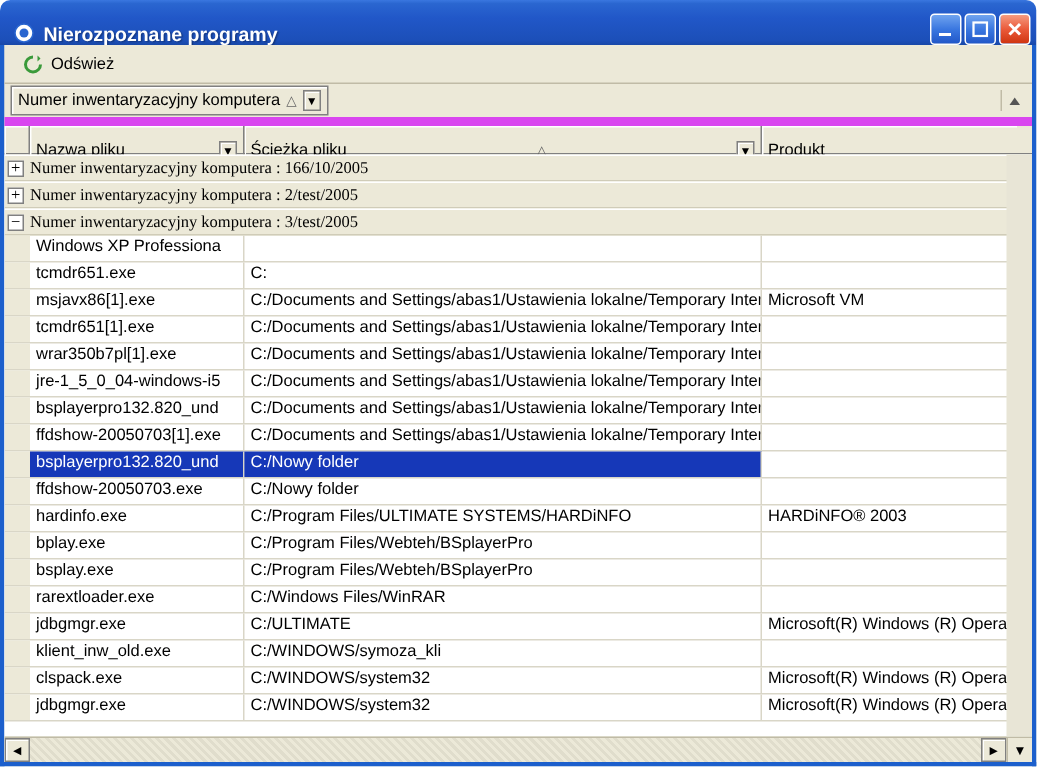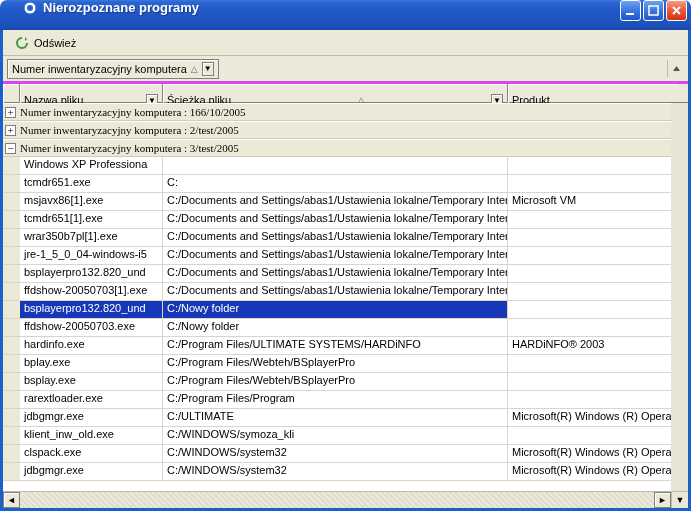--- a/index.html
+++ b/index.html
@@ -3,21 +3,21 @@
 <meta charset="utf-8">
 <style>
   * { box-sizing: border-box; }
   html, body { margin: 0; padding: 0; font-family: Tahoma, sans-serif; font-size: 11px; }
   body { width: 691px; height: 511px; overflow: hidden; }
 
   
   .titlebar {
     height: 30px;
     background: linear-gradient(to bottom, #3a77e0 0%, #2a66d0 8%, #2157c8 40%, #1c4fb8 90%, #1848a8 100%);
-    display: flex; align-items: flex-start; padding: 0 4px 0 22px; color: #fff;
+    display: flex; align-items: flex-end; padding: 0 4px 0 8px; color: #fff;
     border-top-left-radius: 7px; border-top-right-radius: 7px;
   }
   .titlebar .app-icon { width: 16px; height: 16px; margin-right: 5px; display: flex; align-items: center; justify-content: center; }
   .titlebar .title { font-weight: bold; font-size: 13px; flex: 1; text-shadow: 1px 1px 1px rgba(0,0,0,0.3); }
   .titlebar .winbtn {
     width: 21px; height: 21px; margin-left: 2px; border-radius: 3px;
     display: flex; align-items: center; justify-content: center; cursor: pointer;
     border: 1px solid #fff;
     background: linear-gradient(to bottom, #6fa3ef 0%, #3a77e0 50%, #2157c8 100%);
   }
@@ -41,21 +41,21 @@
     height: 26px; background: #ece9d8; border-bottom: 1px solid #c0bba6;
     display: flex; align-items: center; padding: 0 4px;
   }
   .tbtn { display: flex; align-items: center; gap: 4px; padding: 2px 6px; cursor: pointer; border: 1px solid transparent; }
   .refresh-icon {
     width: 16px; height: 16px; display: inline-flex; align-items: center; justify-content: center;
   }
 
   
   .groupbar {
-    height: 28px; background: #ece9d8; border-bottom: 3px solid #d946ef;
+    height: 28px; background: #ece9d8; border-bottom: 6px solid #d946ef;
     display: flex; align-items: center; padding: 4px;
   }
   .groupbar .right-scroll {
     width: 17px; height: 100%; margin-left: auto;
     background: #ece9d8;
     display:flex; align-items:center; justify-content:center;
     border-left:1px solid #c0bba6;
   }
   .group-chip {
     background: #ece9d8; border: 1px solid #808080;
@@ -304,21 +304,21 @@
         </div>
         <div class="data-row">
           <div class="cell indent col-indent"></div>
           <div class="cell col-name cellA">bsplay.exe</div>
           <div class="cell col-path cellB">C:/Program Files/Webteh/BSplayerPro</div>
           <div class="cell col-prod"></div>
         </div>
         <div class="data-row">
           <div class="cell indent col-indent"></div>
           <div class="cell col-name cellA">rarextloader.exe</div>
-          <div class="cell col-path cellB">C:/Program Files/Program</div>
+          <div class="cell col-path cellB">C:/Windows Files/WinRAR</div>
           <div class="cell col-prod"></div>
         </div>
         <div class="data-row">
           <div class="cell indent col-indent"></div>
           <div class="cell col-name cellA">jdbgmgr.exe</div>
           <div class="cell col-path cellB">C:/ULTIMATE</div>
           <div class="cell col-prod">Microsoft(R) Windows (R) Opera</div>
         </div>
         <div class="data-row">
           <div class="cell indent col-indent"></div>

